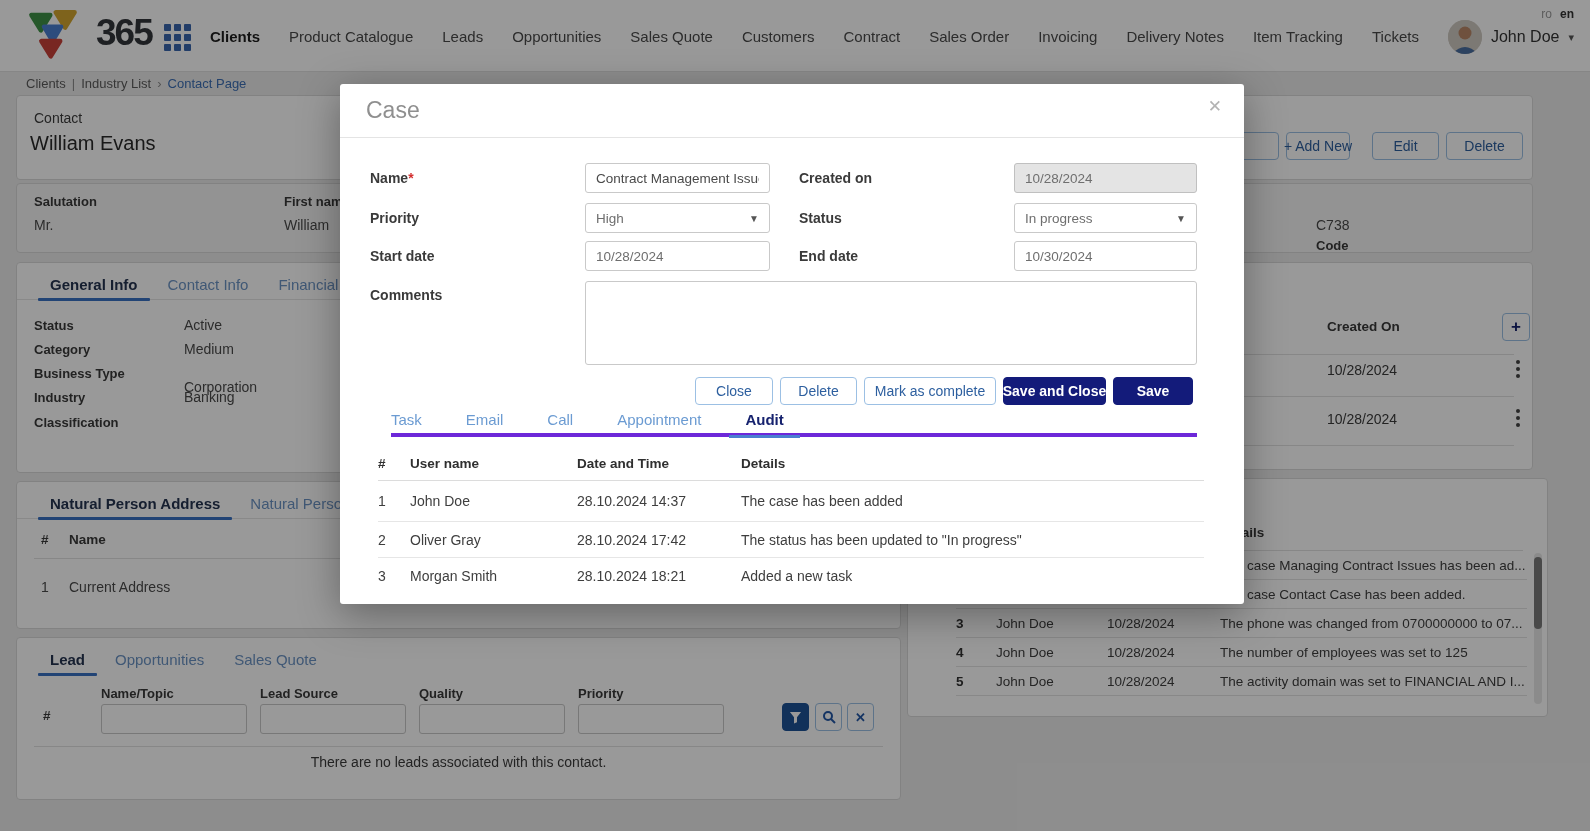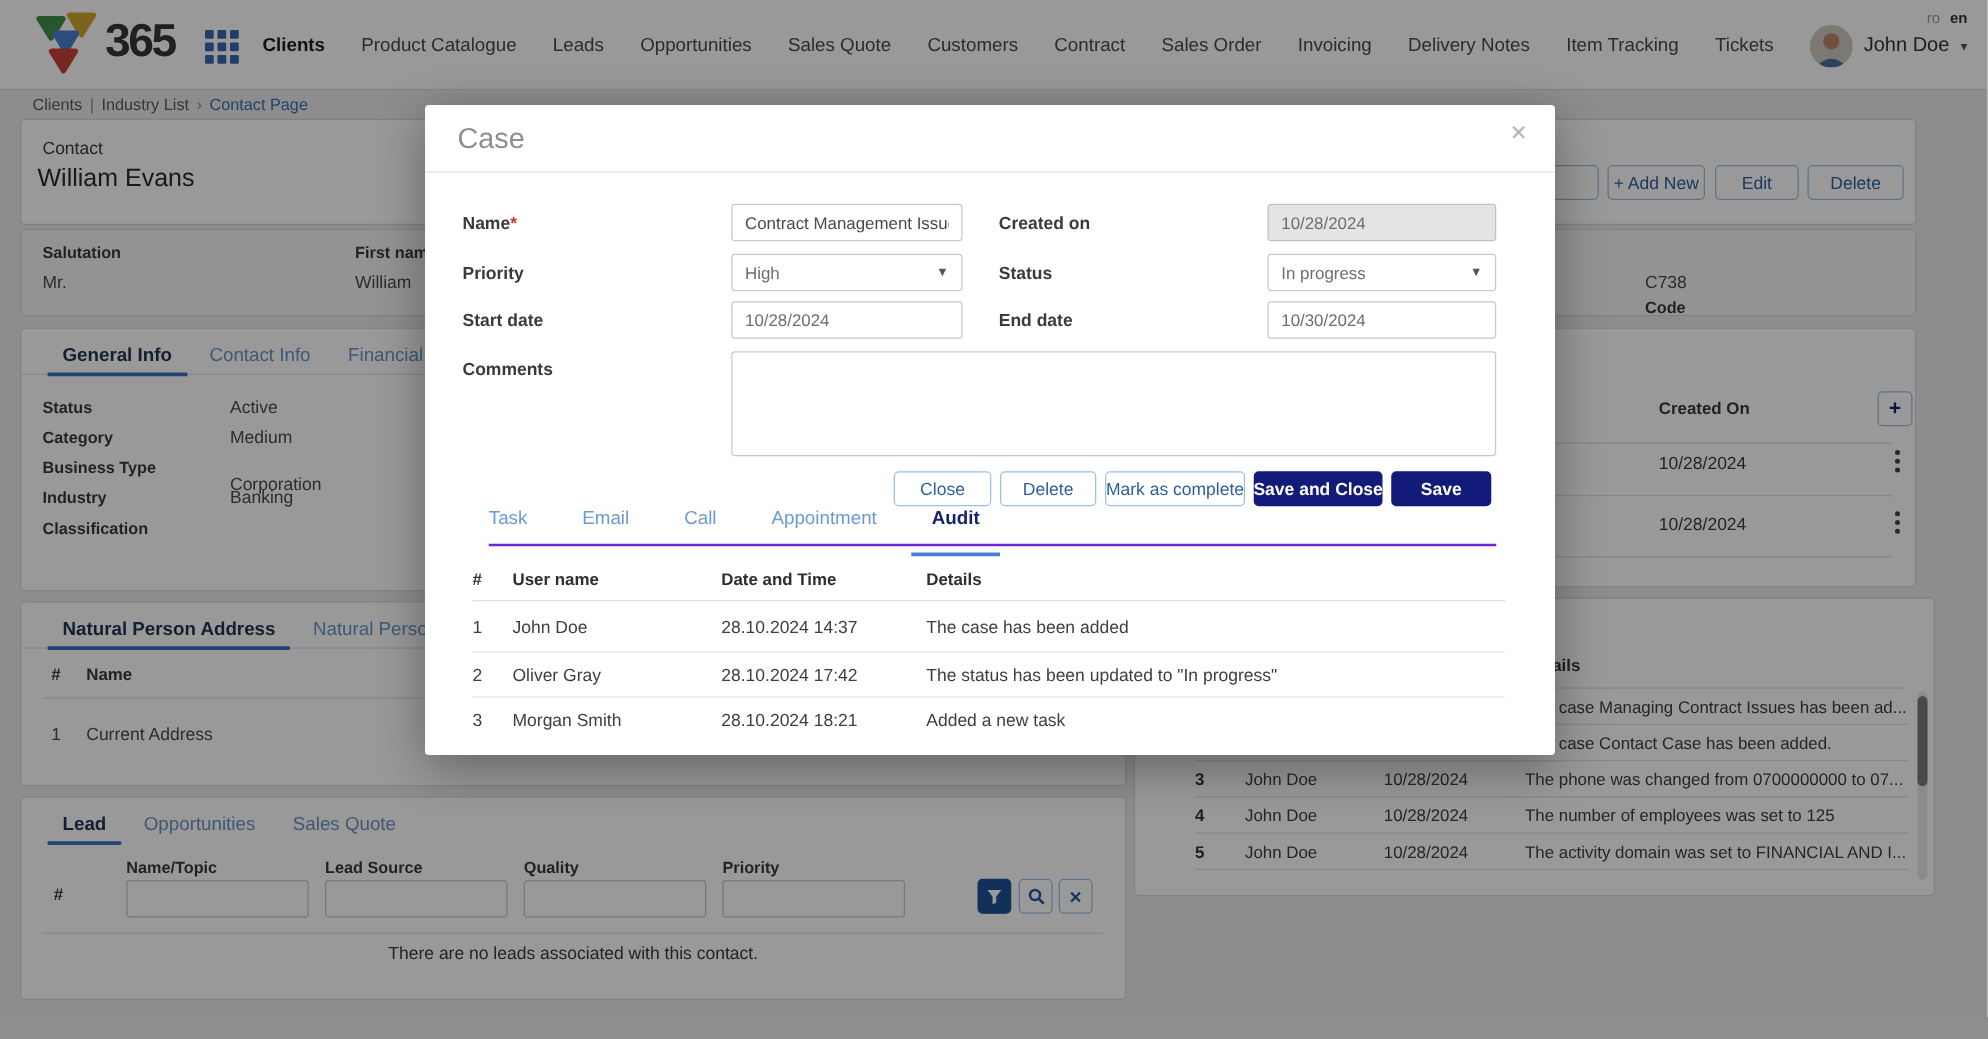--- a/index.html
+++ b/index.html
@@ -4,21 +4,21 @@
 <style>
   * { margin:0; padding:0; box-sizing:border-box; }
   html,body { width:1590px; height:831px; overflow:hidden; }
   body { font-family:"Liberation Sans", sans-serif; background:#ececec; }
   #stage { position:relative; width:1590px; height:831px; background:#ececec; overflow:hidden; }
   .abs { position:absolute; }
 
   
   #topbar { position:absolute; left:0; top:0; width:1590px; height:72px; background:#ffffff; border-bottom:1px solid #e0e0e0; z-index:1; }
   #logo { position:absolute; left:26px; top:6px; display:flex; align-items:center; }
-  #logo-text { font-size:37px; font-weight:bold; color:#33363b; letter-spacing:-2px; margin-left:4px; }
+  #logo-text { font-size:37px; font-weight:bold; color:#33363b; letter-spacing:-2px; margin-left:16px; }
   #grid-icon { position:absolute; left:164px; top:24px; width:27px; height:27px; display:grid; grid-template-columns:repeat(3,7px); grid-template-rows:repeat(3,7px); gap:3px; }
   #grid-icon span { background:#3a67ad; border-radius:1px; }
   #nav { position:absolute; left:210px; top:0; height:72px; display:flex; align-items:center; gap:29px; }
   .nav-item { font-size:15px; color:#4a4a4a; white-space:nowrap; cursor:pointer; }
   .nav-item.active { font-weight:bold; color:#1d1d1d; }
   #lang { position:absolute; right:16px; top:7px; font-size:12px; }
   #lang .ro { color:#9a9a9a; margin-right:8px; cursor:pointer; }
   #lang .en { color:#333; font-weight:bold; cursor:pointer; }
   #user { position:absolute; right:16px; top:20px; display:flex; align-items:center; gap:9px; cursor:pointer; }
   #avatar { width:34px; height:34px; border-radius:50%; overflow:hidden; background:#d8d3cc; }
@@ -61,21 +61,21 @@
   .m-lbl { position:absolute; left:30px; font-size:14px; font-weight:600; color:#3a3a3a; }
   .m-lbl2 { position:absolute; left:459px; font-size:14px; font-weight:600; color:#3a3a3a; }
   .req { color:#d32f2f; }
   .m-input { position:absolute; height:30px; border:1px solid #c9c9c9; border-radius:3px; background:#fff; font-size:13.5px; color:#6e6e6e; padding:0 10px; font-family:"Liberation Sans",sans-serif; }
   .m-input.dark-text { color:#4a4a4a; }
   .m-input.disabled { background:#e4e4e4; border-color:#c0c0c0; color:#6f6f6f; }
   .m-select { position:absolute; height:30px; border:1px solid #c9c9c9; border-radius:3px; background:#fff; display:flex; align-items:center; justify-content:space-between; padding:0 10px; font-size:13.5px; color:#6e6e6e; cursor:pointer; }
   .m-select .caret { font-size:10px; color:#555; }
   #m-comments { position:absolute; left:245px; top:197px; width:612px; height:84px; border:1px solid #c9c9c9; border-radius:3px; resize:none; font-family:"Liberation Sans",sans-serif; font-size:13.5px; padding:8px; color:#4a4a4a; }
   #m-buttons { position:absolute; top:293px; right:51px; display:flex; gap:7px; }
-  #m-tabs { position:absolute; left:51px; right:47px; top:322px; display:flex; gap:44px; border-bottom:2px solid #6d28d9; height:31px; }
+  #m-tabs { position:absolute; left:51px; right:47px; top:322px; display:flex; gap:44px; border-bottom:4px solid #6d28d9; height:31px;align-items:center; }
   .m-tab { position:relative; font-size:15px; color:#6b9bd2; cursor:pointer; white-space:nowrap; }
   .m-tab.active { color:#16226e; font-weight:bold; }
   .m-tab.active::after { content:''; position:absolute; left:-16px; right:-16px; bottom:-10px; height:3px; background:#4a7fd0; }
   #m-table { position:absolute; left:38px; right:40px; top:362px; }
   .m-tr { display:grid; grid-template-columns:32px 167px 164px 1fr; align-items:center; }
   .m-tr.head { height:35px; border-bottom:1px solid #dcdcdc; font-size:13.5px; font-weight:bold; color:#2f2f2f; }
   .m-tr.row { height:36px; border-bottom:1px solid #e6e6e6; font-size:14px; color:#3e3e3e; }
   .m-tr.row.last { border-bottom:none; }
 
   
@@ -142,21 +142,21 @@
   </div>
 
   <div id="breadcrumb">
     <span>Clients</span><span class="sep">|</span><span>Industry List</span><span class="sep">›</span><span class="link">Contact Page</span>
   </div>
 
   <div class="card" style="left:16px; top:95px; width:1517px; height:85px;">
     <div class="abs" style="left:17px; top:14px; font-size:14px; color:#3c3c3c;">Contact</div>
     <div class="abs" style="left:13px; top:36px; font-size:20px; color:#2a2a2a;">William Evans</div>
     <div class="btn-outline abs" style="left:1114px; top:36px; width:148px;"></div>
-    <div class="btn-outline abs" style="left:1269px; top:36px; width:78px;">+ Add New</div>
+    <div class="btn-outline abs" style="left:1269px; top:36px; width:64px;">+ Add New</div>
     <div class="btn-outline abs" style="left:1355px; top:36px; width:67px;">Edit</div>
     <div class="btn-outline abs" style="left:1429px; top:36px; width:77px;">Delete</div>
   </div>
 
   <div class="card" style="left:16px; top:183px; width:1517px; height:70px; background:#f6f6f6;">
     <div class="lbl abs" style="left:17px; top:10px;">Salutation</div>
     <div class="val abs" style="left:17px; top:33px;">Mr.</div>
     <div class="lbl abs" style="left:267px; top:10px;">First name</div>
     <div class="val abs" style="left:267px; top:33px;">William</div>
     <div class="lbl abs" style="left:1299px; top:10px;margin-top:44px;">Code</div>
@@ -312,21 +312,21 @@
     <input class="m-input" style="left: 245px; top: 157px; width: 185px;" value="10/28/2024">
     <div class="m-lbl2" style="top:164px;">End date</div>
     <input class="m-input" style="left: 674px; top: 157px; width: 183px;" value="10/30/2024">
 
     <div class="m-lbl" style="top:203px;">Comments</div>
     <textarea id="m-comments" style=""></textarea>
 
     <div id="m-buttons">
       <div class="btn-outline" style="width:78px;">Close</div>
       <div class="btn-outline" style="width:77px;">Delete</div>
-      <div class="btn-outline" style="width:112px;">Mark as complete</div>
+      <div class="btn-outline" style="width:132px;">Mark as complete</div>
       <div class="btn-primary" style="width:103px;">Save and Close</div>
       <div class="btn-primary" style="width:80px;">Save</div>
     </div>
 
     <div id="m-tabs">
       <span class="m-tab">Task</span>
       <span class="m-tab">Email</span>
       <span class="m-tab">Call</span>
       <span class="m-tab">Appointment</span>
       <span class="m-tab active">Audit</span>

